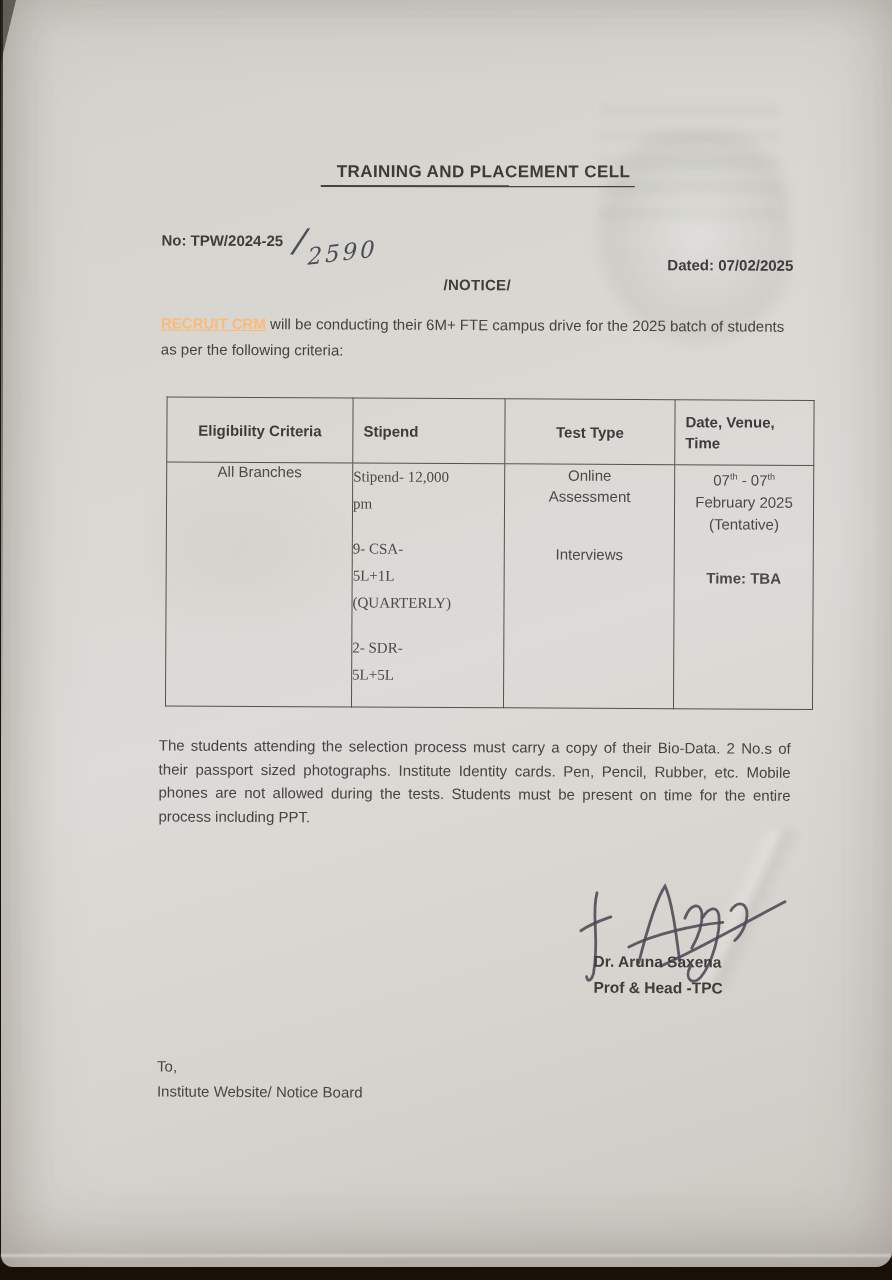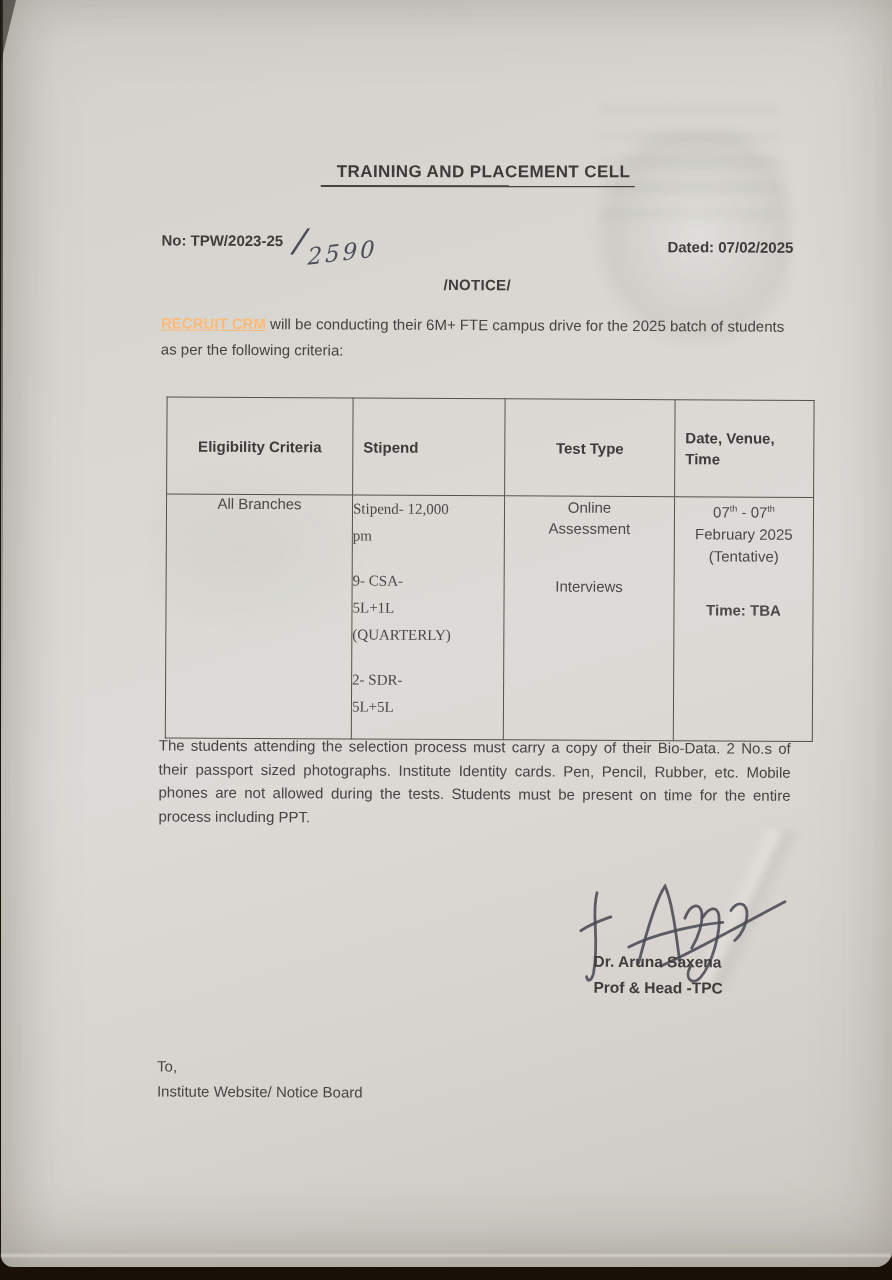--- a/index.html
+++ b/index.html
@@ -48,30 +48,30 @@
   .abs{position:absolute;}
   .title-wrap{top:162px;left:160px;width:632px;text-align:center;}
   .doc-title{
     display:inline-block;font-size:17px;font-weight:bold;letter-spacing:.4px;color:#3c3b39;
     border-bottom:2.5px solid #44433f;padding:0 4px 3px 16px;transform:rotate(-.25deg);
   }
   .ref-row{top:233px;left:160px;font-size:15px;font-weight:bold;color:#3e3d3b;}
   .handwritten{top:221px;left:293px;color:#4c4c56;white-space:nowrap;}
   .hw-slash{display:inline-block;font-family:"DejaVu Serif",serif;font-style:italic;font-size:34px;font-weight:400;transform:rotate(6deg);vertical-align:-6px;}
   .hw-digits{display:inline-block;font-family:"DejaVu Serif",serif;font-style:italic;font-size:23px;letter-spacing:3px;transform:rotate(-7deg) skewX(-8deg);vertical-align:-14px;margin-left:2px;}
-  .dated{top:237px;right:100px;font-size:15px;font-weight:bold;color:#3e3d3b;}
+  .dated{top:255px;right:100px;font-size:15px;font-weight:bold;color:#3e3d3b;}
   .notice{top:276px;left:160px;width:632px;text-align:center;font-size:15px;font-weight:bold;letter-spacing:.3px;color:#3e3d3b;}
   .intro{top:312px;left:160px;width:633px;font-size:15px;line-height:26px;color:#454442;}
   .intro-lead{font-weight:bold;text-decoration:underline;color:#fdba74;}
   
   .notice-table{top:398px;left:166px;border-collapse:collapse;table-layout:fixed;}
   .notice-table th,.notice-table td{
     border:1.4px solid #55524b;vertical-align:top;font-size:15px;color:#46454300;
   }
-  .notice-table th{height:60px;font-weight:bold;color:#3d3c3a;vertical-align:middle;padding:18px 10px;}
+  .notice-table th{height:60px;font-weight:bold;color:#3d3c3a;vertical-align:middle;padding:2px 10px;}
   .notice-table td{height:226px;color:#4a4946;padding:0;}
   .col-elig{width:186px;} .col-stip{width:152px;} .col-test{width:170px;} .col-date{width:139px;}
   .th-center{text-align:center;}
   .th-left{text-align:left;padding-left:20px;margin-top:24px;}
   .th-date{text-align:left;padding-left:12px;line-height:21px;border-radius:31px;}
   .cell-elig{text-align:center;padding-top:44px;}
   .cell-stip{font-family:"Liberation Serif",serif;font-size:16.5px;line-height:27px;padding:38px 6px 0 16px;color:#4c4b47;}
   .stip-group{margin-bottom:18px;}
   .cell-test{text-align:center;padding-top:40px;line-height:21px;}
   .test-block2{margin-top:37px;text-align:center;}
@@ -97,21 +97,21 @@
 <div class="crease crease-mid"></div>
 <div class="crease crease-sig"></div>
 <div class="crease ghost-top"></div>
 
 <div class="content">
 
   <div class="abs title-wrap">
     <span class="doc-title">TRAINING AND PLACEMENT CELL</span>
   </div>
 
-  <div class="abs ref-row">No: TPW/2023-25</div>
+  <div class="abs ref-row">No: TPW/2024-25</div>
   <div class="abs handwritten"><span class="hw-slash">/</span><span class="hw-digits">2590</span></div>
   <div class="abs dated">Dated: 07/02/2025</div>
 
   <div class="abs notice">/NOTICE/</div>
 
   <p class="abs intro" style="margin:0"><span class="intro-lead">RECRUIT CRM</span><span> will be conducting their 6M+ FTE campus drive for the 2025 batch of students as per the following criteria:</span></p>
 
   <table class="abs notice-table">
     <colgroup>
         <col class="col-elig">

